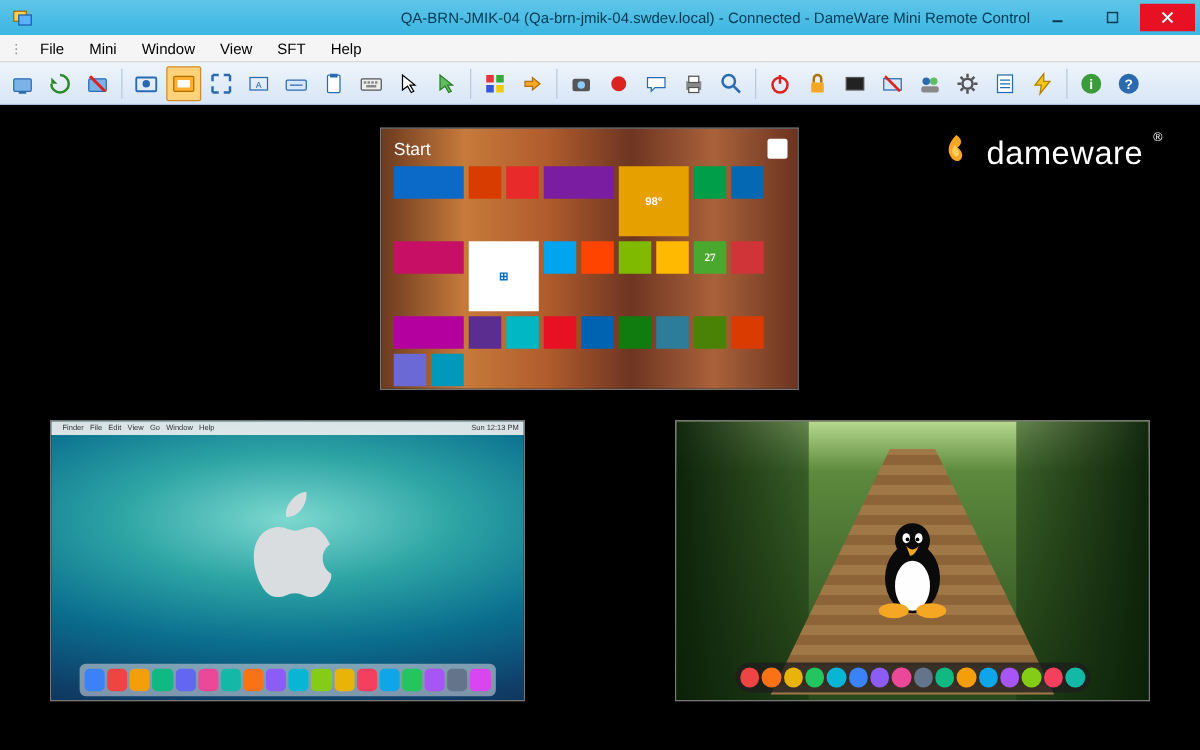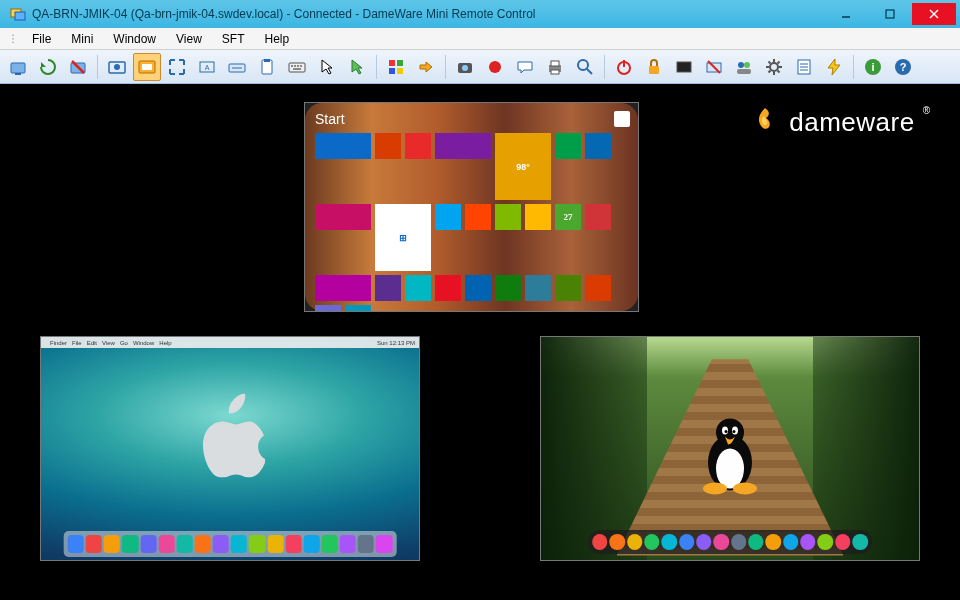--- a/index.html
+++ b/index.html
@@ -1,20 +1,20 @@
 <!DOCTYPE html>
 <html><head>
 <meta charset="utf-8">
 <style>
   * { box-sizing: border-box; margin: 0; padding: 0; }
   body { font-family: "Segoe UI", Tahoma, sans-serif; font-size: 12px; background: #fff; width: 960px; height: 600px; overflow: hidden; }
   
   .titlebar { height: 28px; background: linear-gradient(#5ec5e8, #3cb6e3); display: flex; align-items: center; padding: 0 4px; position: relative; }
   .titlebar-icon { width: 16px; height: 16px; margin: 0 6px; display: inline-block; }
-  .titlebar-title { flex: 1; text-align: left; color: #003a52; font-size: 12px; white-space: nowrap; overflow: hidden; }
+  .titlebar-title { flex: 1; text-align: right; color: #003a52; font-size: 12px; white-space: nowrap; overflow: hidden; }
   .window-controls { display: flex; gap: 0; }
   .winbtn { width: 44px; height: 22px; display: flex; align-items: center; justify-content: center; cursor: default; }
   .winbtn.min { background: transparent; color: #003a52; }
   .winbtn.max { background: transparent; color: #003a52; }
   .winbtn.close { background: #e81123; color: #fff; }
   
   .menubar { height: 22px; background: #f5f5f5; border-bottom: 1px solid #d0d0d0; display: flex; align-items: center; padding: 0 6px; gap: 4px; }
   .menubar .dots { color: #888; font-size: 10px; padding: 0 2px; cursor: default; }
   .menubar .menu-item { padding: 2px 8px; cursor: default; }
   
@@ -29,28 +29,28 @@
   .thumb { position: absolute; border: 1px solid #777; background: #222; overflow: hidden; }
   .thumb.win { left: 304px; top: 18px; width: 335px; height: 210px; }
   .thumb.mac { left: 40px; top: 252px; width: 380px; height: 225px; }
   .thumb.lin { left: 540px; top: 252px; width: 380px; height: 225px; }
   
   .brand { position: absolute; right: 30px; top: 22px; display: flex; align-items: center; gap: 8px; color: #fff; }
   .brand-text { font-size: 26px; font-weight: 500; letter-spacing: 0.5px; }
   .brand-reg { font-size: 10px; position: relative; top: -12px; }
 
   
-  .win-bg { width:100%; height:100%; background: linear-gradient(90deg,#6b3a1f 0%, #c77a3b 20%, #b05c2c 40%, #6e3522 60%, #a9623a 80%, #6b3320 100%); position:relative;border-radius:17px; }
+  .win-bg { width:100%; height:100%; background: linear-gradient(90deg,#6b3a1f 0%, #c77a3b 20%, #b05c2c 40%, #6e3522 60%, #a9623a 80%, #6b3320 100%); position:relative; }
   .win-start { position:absolute; left:10px; top:8px; color:#fff; font-size:14px; font-weight:300; }
   .win-user { position:absolute; right:8px; top:8px; color:#fff; font-size:8px; display:flex; align-items:center; gap:4px; }
   .win-user .av { width:16px; height:16px; background:#fff; border-radius:2px; }
   .tiles { position:absolute; left:10px; top:30px; right:10px; bottom:10px; display:flex; gap:4px; flex-wrap:wrap; align-content:flex-start; }
   .tile { width:26px; height:26px; display:flex; align-items:center; justify-content:center; color:#fff; font-size:9px; font-weight:bold; }
   .tile.w { width:56px; }
-  .tile.t { height:67px; flex-direction:column; }
+  .tile.t { height:56px; flex-direction:column; }
   
   
   .mac-bg { width:100%; height:100%; background: radial-gradient(ellipse 140% 90% at 50% 35%, #7dd9d0 0%, #2ea5a5 25%, #0a6f8f 50%, #0f3e68 75%, #0a2340 100%); position:relative; }
   .mac-menu { position:absolute; top:0; left:0; right:0; height:11px; background:rgba(240,240,240,0.9); display:flex; align-items:center; padding:0 4px; font-size:6px; color:#333; gap:5px; }
   .mac-menu .right { margin-left:auto; display:flex; gap:3px; }
   .apple-logo { position:absolute; left:50%; top:45%; transform:translate(-50%,-50%); }
   .dock { position:absolute; bottom:3px; left:50%; transform:translateX(-50%); height:26px; width:88%; background:rgba(220,220,225,0.55); border-radius:5px; display:flex; align-items:center; justify-content:center; gap:2px; padding:0 4px; }
   .dock .di { width:18px; height:18px; border-radius:4px; }
   
   

